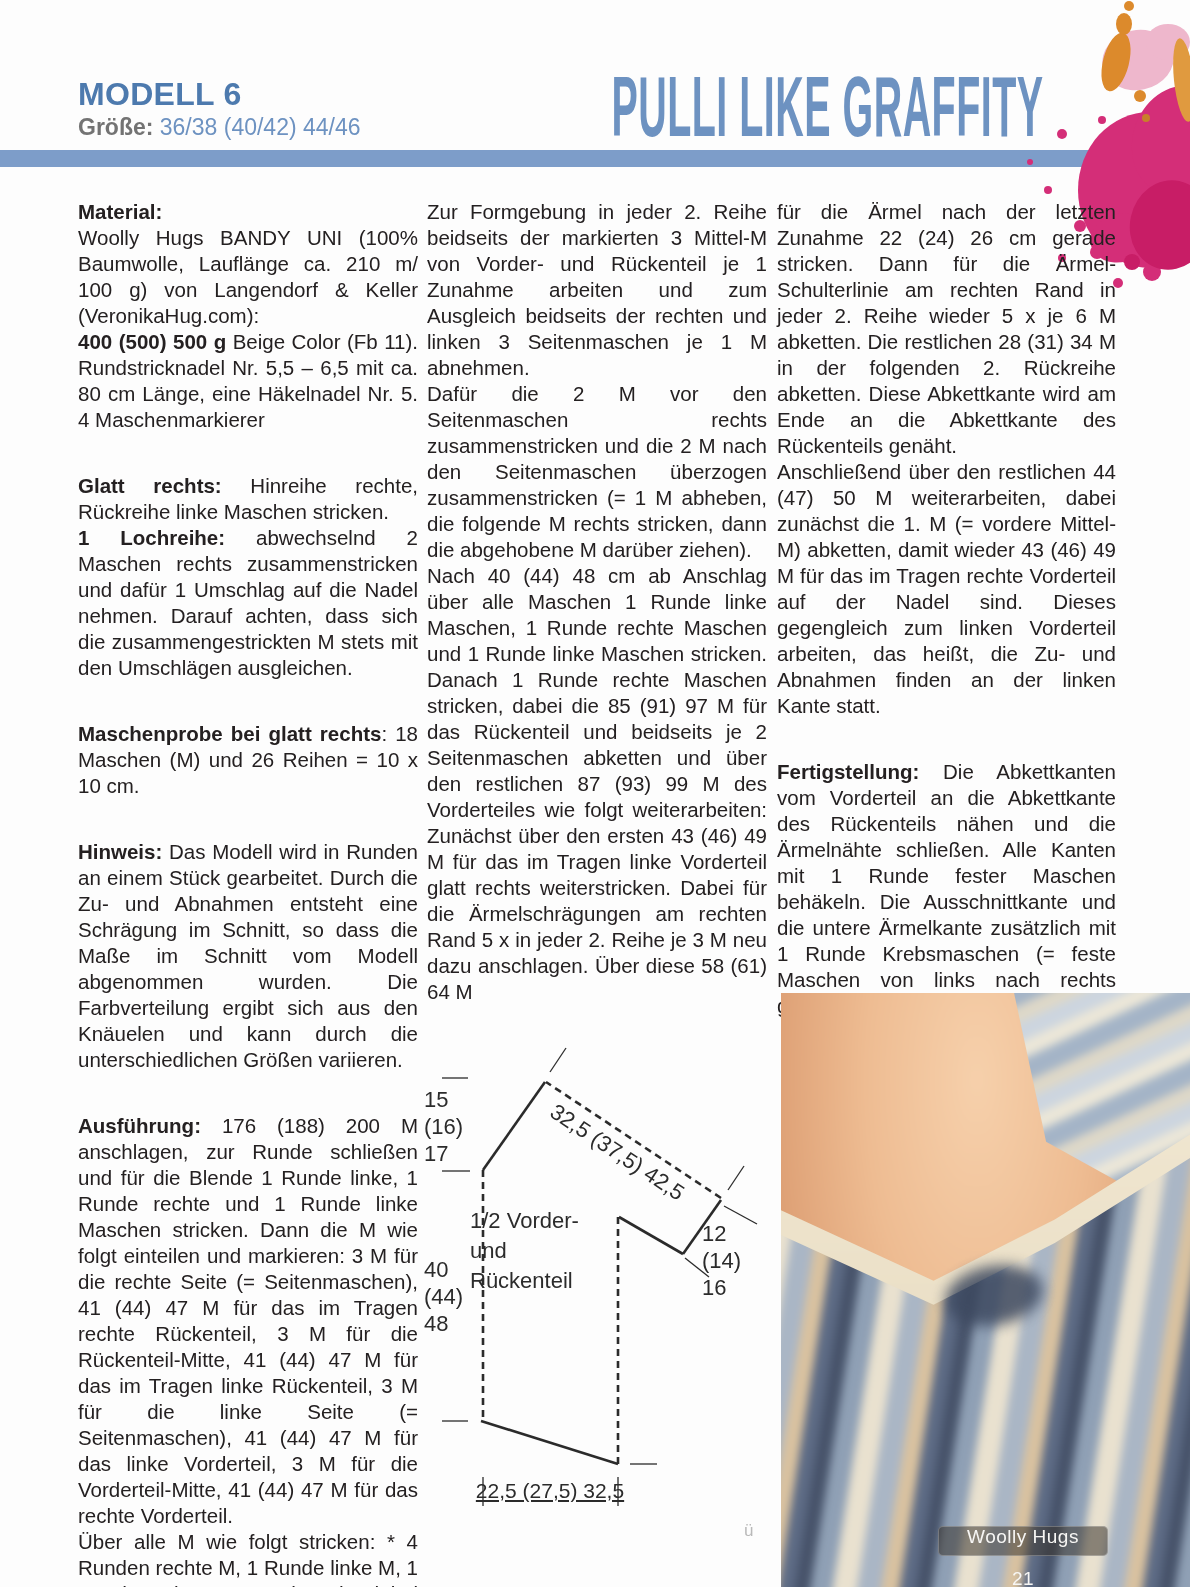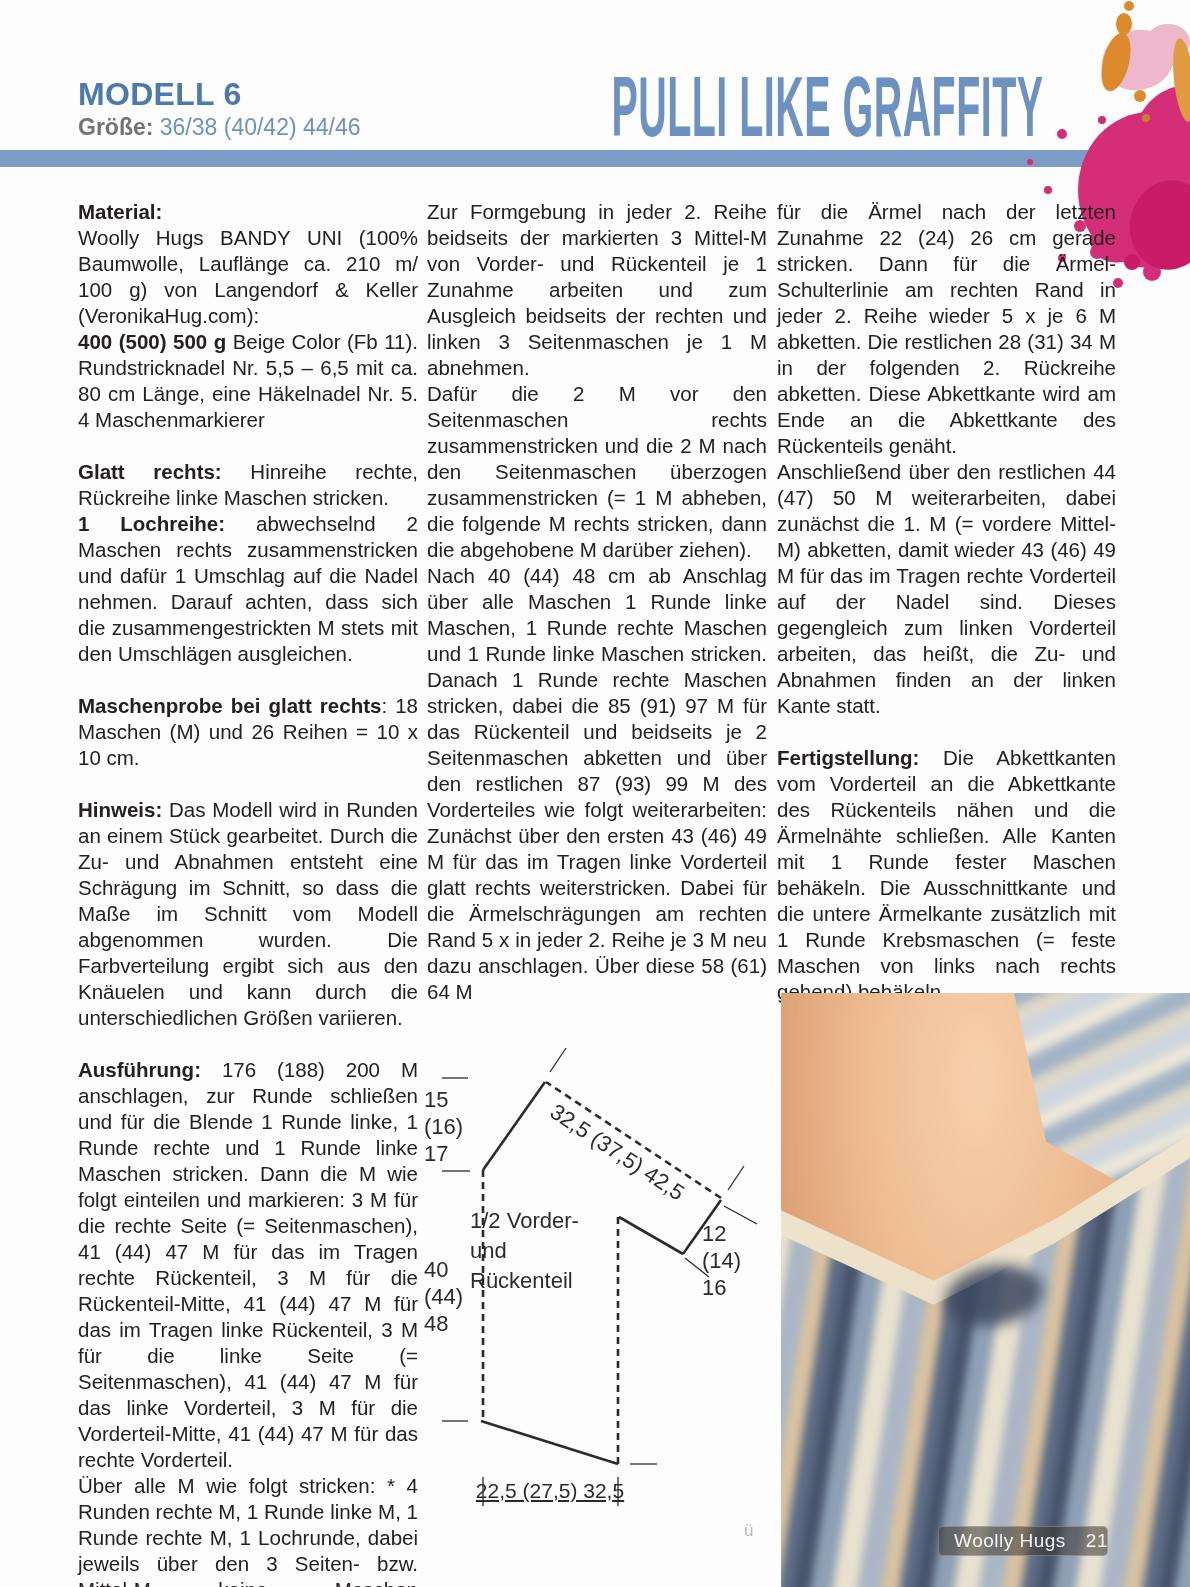--- a/index.html
+++ b/index.html
@@ -14,21 +14,21 @@
   .head-bar{position:absolute;left:0;top:150px;width:1190px;height:17px;background:#7d9dc9;}
   .big-title{
     position:absolute;right:146px;top:64px;font-size:84px;line-height:1.0;font-weight:bold;
     color:#6d92c1;white-space:nowrap;transform:scale(.47,1.02);transform-origin:top right;
     letter-spacing:1px;
   }
   .splash{position:absolute;left:1000px;top:0;width:190px;height:290px;}
   
   .col{position:absolute;top:199px;width:340px;font-size:20.5px;line-height:26px;text-align:justify;}
   .col-1{left:78px;} .col-2{left:427px;} .col-3{left:777px;width:339px;}
-  .para{margin:0;} .para.gap{margin-top:26px;}
+  .para{margin:0;} .para.gap{margin-top:40px;}
   .para .b{font-weight:bold;}
   
   .diagram{position:absolute;left:0;top:0;}
   .schematic{position:absolute;left:430px;top:1035px;}
   .dlabel{position:absolute;font-size:22px;color:#2b2b2b;line-height:27px;}
   .dlabel.center{}
   .measure-left-top{left:424px;top:1086px;width:64px;}
   .measure-left-bottom{left:424px;top:1256px;width:64px;}
   .measure-right{left:702px;top:1220px;width:64px;}
   .measure-diag{left:560px;top:1098px;width:170px;transform:rotate(33.5deg);transform-origin:left top;white-space:nowrap;}
@@ -47,22 +47,22 @@
     background:repeating-linear-gradient(99deg,#47536a 0 16px,#8fa0b5 16px 38px,#e9e1cf 38px 62px,#aab6c5 62px 86px,#d9c2a0 86px 104px,#5d6b85 104px 120px);
   }
   .crochet{
     clip-path:polygon(0 36.2%,38% 48.5%,66% 38.6%,100% 23.6%,100% 27.4%,66% 42.4%,38% 52.4%,0 40.2%);
     background:linear-gradient(180deg,#f3ead6,#e4d7ba);
   }
   .neck-shadow{position:absolute;left:40%;top:46%;width:24%;height:10%;background:#3d4960;border-radius:50%;filter:blur(7px);transform:rotate(-10deg);opacity:.85;}
   .badge{
     position:absolute;left:938px;top:1526px;width:170px;height:30px;border-radius:5px;
     background:rgba(58,52,46,.55);box-shadow:inset 0 0 0 1px rgba(255,255,255,.25);
-    display:flex;align-items:center;justify-content:flex-end;gap:20px;
-    color:#f7f6f4;font-size:19px;letter-spacing:.5px;
+    display:flex;align-items:center;justify-content:space-between;gap:20px;
+    color:#f7f6f4;font-size:19px;letter-spacing:.5px;flex-direction:column;
   }
   .watermark{position:absolute;left:744px;top:1521px;font-size:17px;color:#b9b9b9;}
 </style>
 </head>
 <body>
 
 <div class="page">
 
   <div class="model-no">MODELL 6</div>
   <div class="size-line">

